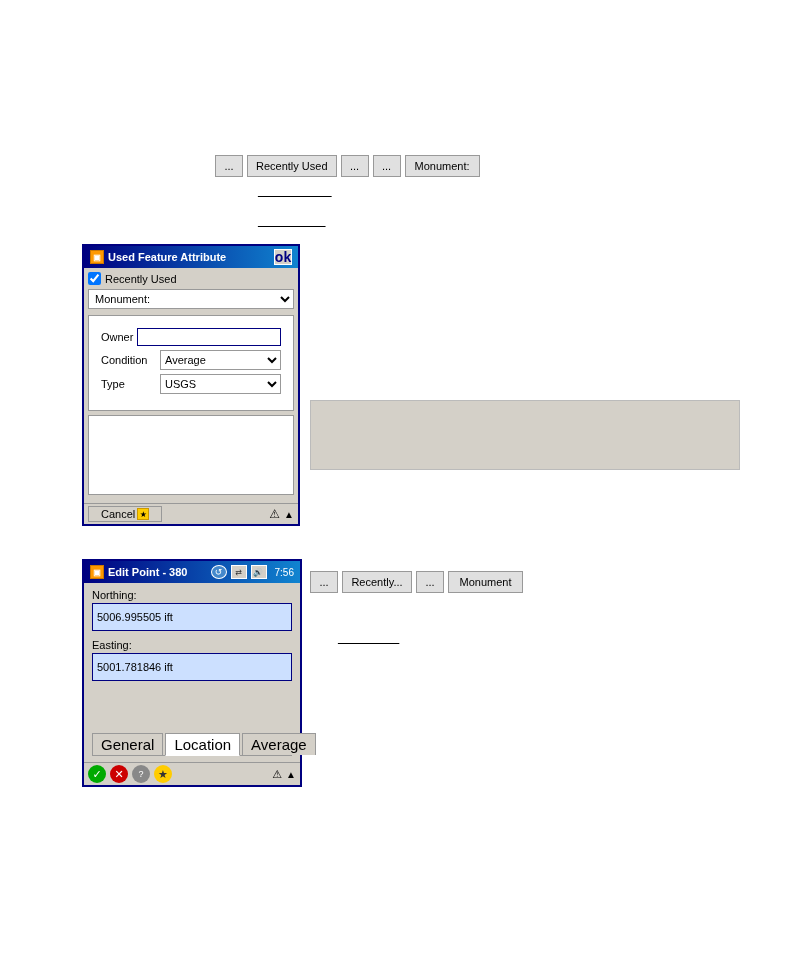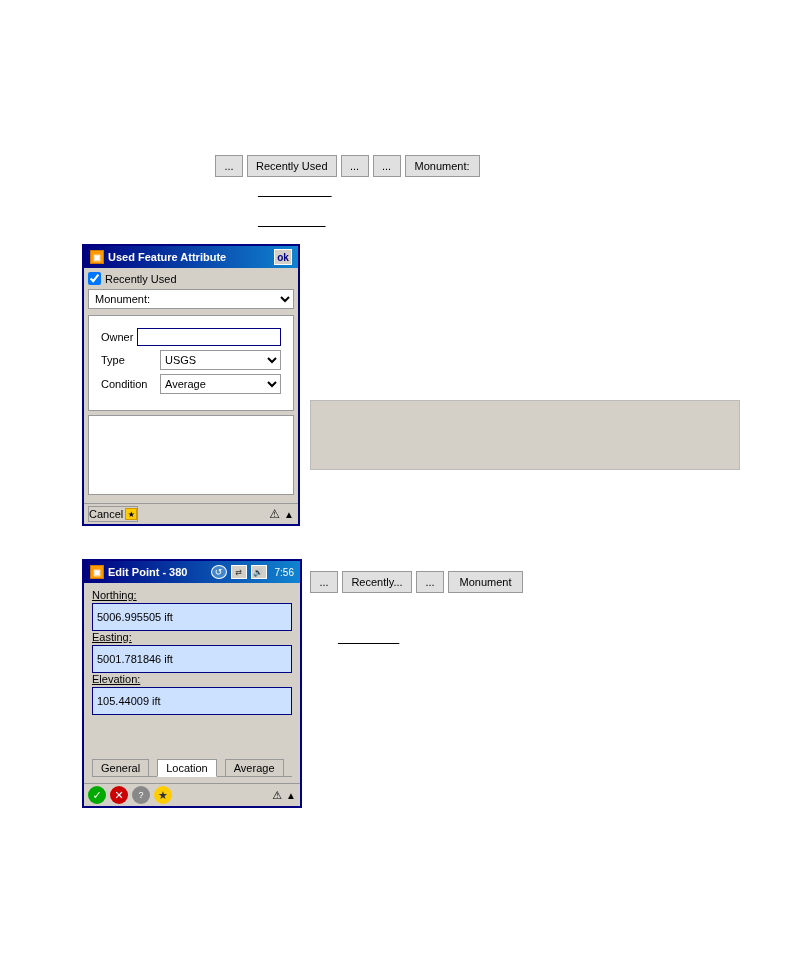--- a/index.html
+++ b/index.html
@@ -77,21 +77,21 @@
     .pfa-title-text {
       font-size: 11px;
       font-weight: bold;
     }
     .pfa-ok-btn {
       width: 18px;
       height: 16px;
       background: #d4d0c8;
       border: 1px solid #fff;
       color: #000080;
-      font-size: 10px;
+      font-size: 14px;
       font-weight: bold;
       cursor: pointer;
       display: flex;
       align-items: center;
       justify-content: center;
     }
     .pfa-body {
       padding: 4px;
       background: #d4d0c8;
     }
@@ -159,21 +159,21 @@
       padding: 2px 4px;
       background: #d4d0c8;
       border-top: 1px solid #999;
     }
     .pfa-cancel-btn {
       display: flex;
       align-items: center;
       gap: 2px;
       font-size: 11px;
       cursor: pointer;
-      padding: 1px 0;
+      padding: 1px 12px;
       border: 1px solid #999;
       background: #d4d0c8;
     }
     .pfa-cancel-star {
       width: 12px;
       height: 12px;
       background: #ffcc00;
       border: 1px solid #cc9900;
       font-size: 8px;
       display: flex;
@@ -269,21 +269,21 @@
     .ep-time {
       font-size: 10px;
       color: white;
       margin-left: 4px;
     }
     .ep-body {
       padding: 6px 8px;
       background: #d4d0c8;
     }
     .ep-field-group {
-      text-decoration: underline;
+      margin-bottom: 8px;
     }
     .ep-field-label {
       font-size: 11px;
       margin-bottom: 2px;
       color: #000;
     }
     .ep-field-input {
       width: 100%;
       height: 20px;
       background: #cce0ff;
@@ -294,26 +294,26 @@
       outline: none;
     }
     .ep-tabs {
       display: flex;
       align-items: flex-end;
       border-bottom: 1px solid #999;
       margin-top: 4px;
     }
     .ep-tab {
       padding: 2px 8px;
-      font-size: 11px;
+      font-size: 15px;
       border: 1px solid #999;
       border-bottom: none;
       background: #d4d0c8;
       cursor: pointer;
-      margin-right: 8px;
+      margin-right: 2px;
     }
     .ep-tab.active {
       background: #ffffff;
       border-bottom: 1px solid white;
       margin-bottom: -1px;
     }
     .ep-footer {
       display: flex;
       align-items: center;
       justify-content: space-between;
@@ -376,29 +376,29 @@
       <select class="pfa-dropdown">
         <option>Monument:</option>
       </select>
     </div>
     <div class="pfa-fields">
       <div class="pfa-field-row">
         <span class="pfa-field-label">Owner</span>
         <input type="text" class="pfa-field-input" value="" style="">
       </div>
       <div class="pfa-field-row">
+        <span class="pfa-field-label">Condition</span>
+        <select class="pfa-field-select">
+          <option>Average</option>
+        </select>
+      </div>
+      <div class="pfa-field-row">
         <span class="pfa-field-label">Type</span>
         <select class="pfa-field-select">
           <option>USGS</option>
-        </select>
-      </div>
-      <div class="pfa-field-row">
-        <span class="pfa-field-label">Condition</span>
-        <select class="pfa-field-select">
-          <option>Average</option>
         </select>
       </div>
     </div>
     <div class="pfa-empty-area"></div>
   </div>
   <div class="pfa-footer">
     <button class="pfa-cancel-btn">
       <span>Cancel</span>
       <div class="pfa-cancel-star">★</div>
     </button>
@@ -435,24 +435,20 @@
   </div>
   <div class="ep-body">
     <div class="ep-field-group">
       <div class="ep-field-label">Northing:</div>
       <input type="text" class="ep-field-input" value="5006.995505 ift" style="">
     </div>
     <div class="ep-field-group">
       <div class="ep-field-label">Easting:</div>
       <input type="text" class="ep-field-input" value="5001.781846 ift" style="">
     </div>
-    <div class="ep-field-group">
-      <div class="ep-field-label">Elevation:</div>
-      <input type="text" class="ep-field-input" value="105.44009 ift" style="">
-    </div>
     <div style="height: 40px;"></div>
     <div class="ep-tabs">
       <div class="ep-tab">General</div>
       <div class="ep-tab active">Location</div>
       <div class="ep-tab">Average</div>
     </div>
   </div>
   <div class="ep-footer">
     <div class="ep-footer-btns">
       <div class="ep-footer-icon green">✓</div>

